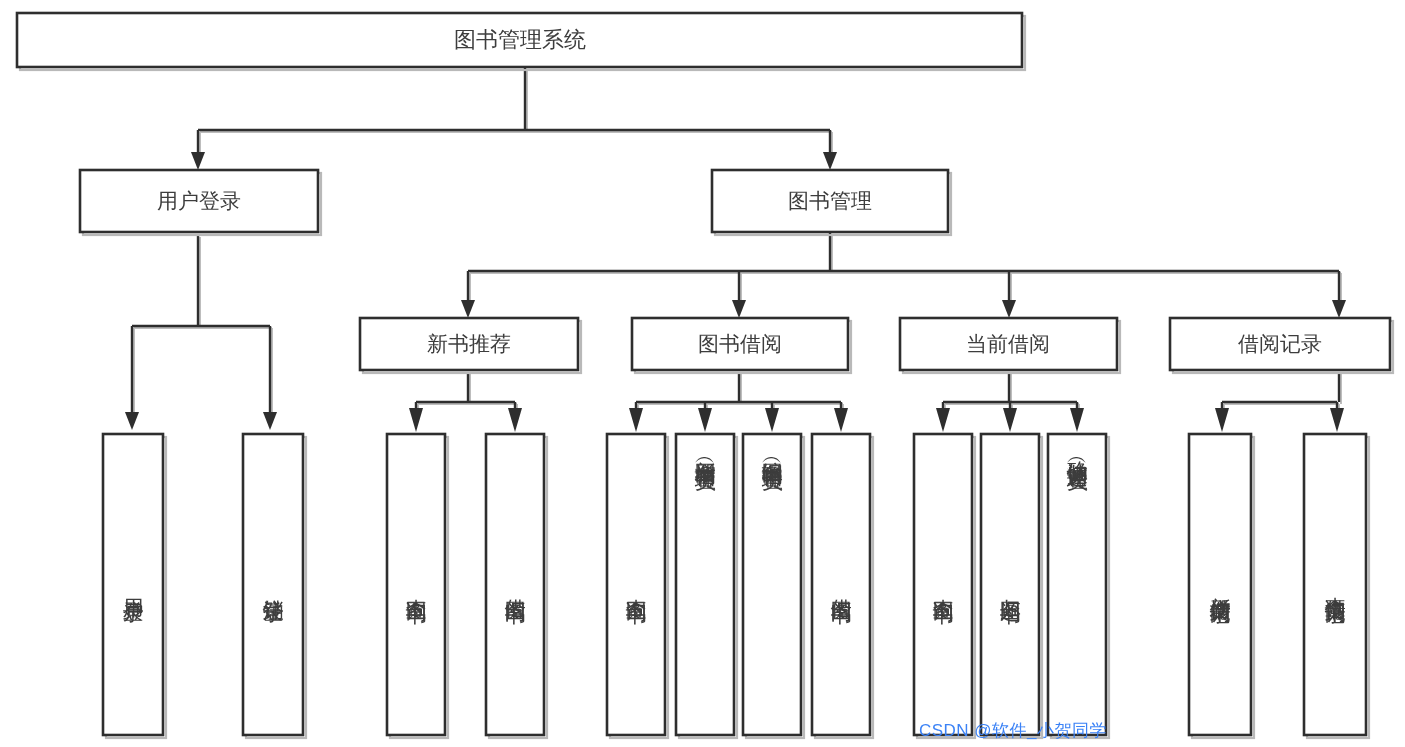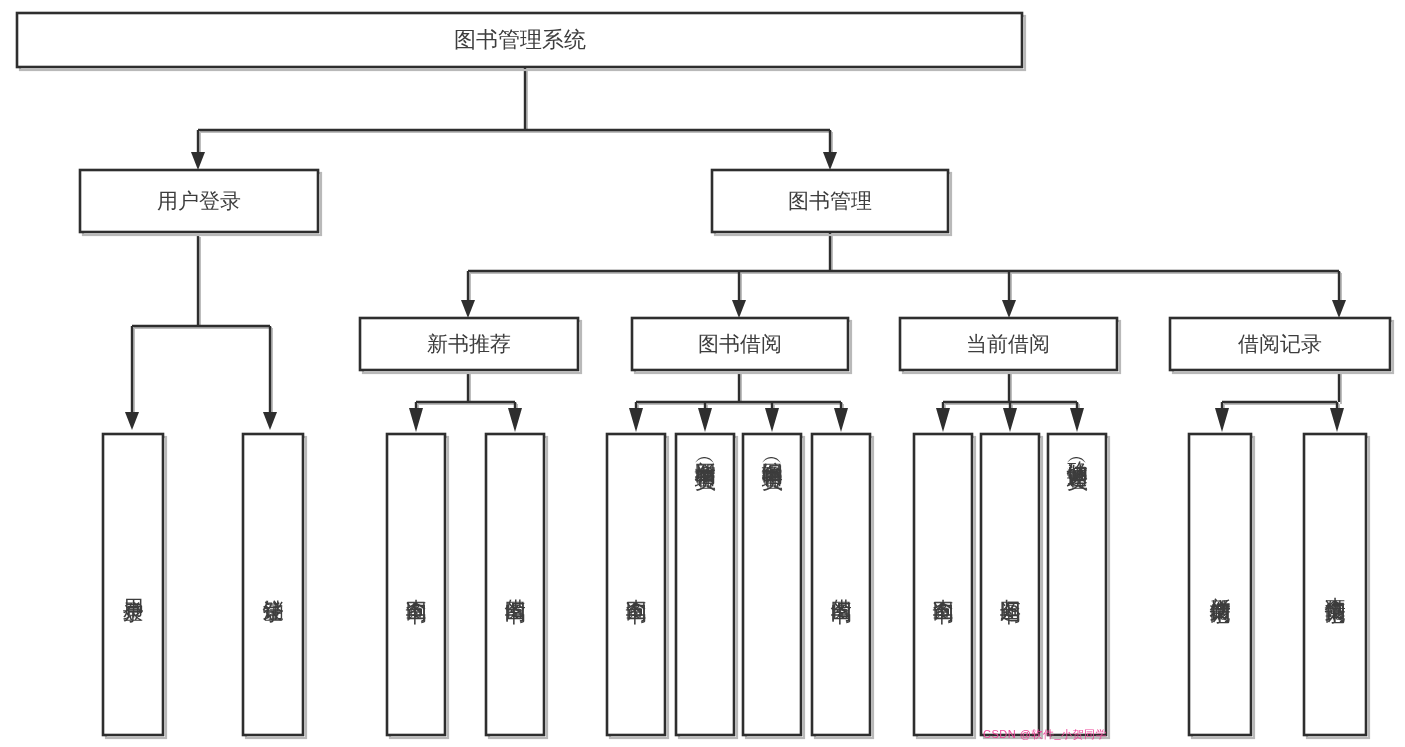--- a/index.html
+++ b/index.html
@@ -82,22 +82,22 @@
     letter-spacing: 1.5px;
     color: #3d3d3d;
     white-space: nowrap;
     text-align: center;
   }
   .watermark {
     position: absolute;
     right: 8px;
     bottom: 5px;
     font-family: "Liberation Sans", "DejaVu Sans", sans-serif;
-    font-size: 11px;
-    color: #ec4899;
+    font-size: 17px;
+    color: #3b82f6;
     letter-spacing: 0.5px;
     white-space: nowrap;
   }
 </style>
 </head>
 <body>
 
 <div id="stage">
 
   <svg id="diagram" viewBox="0 0 1405 747">

